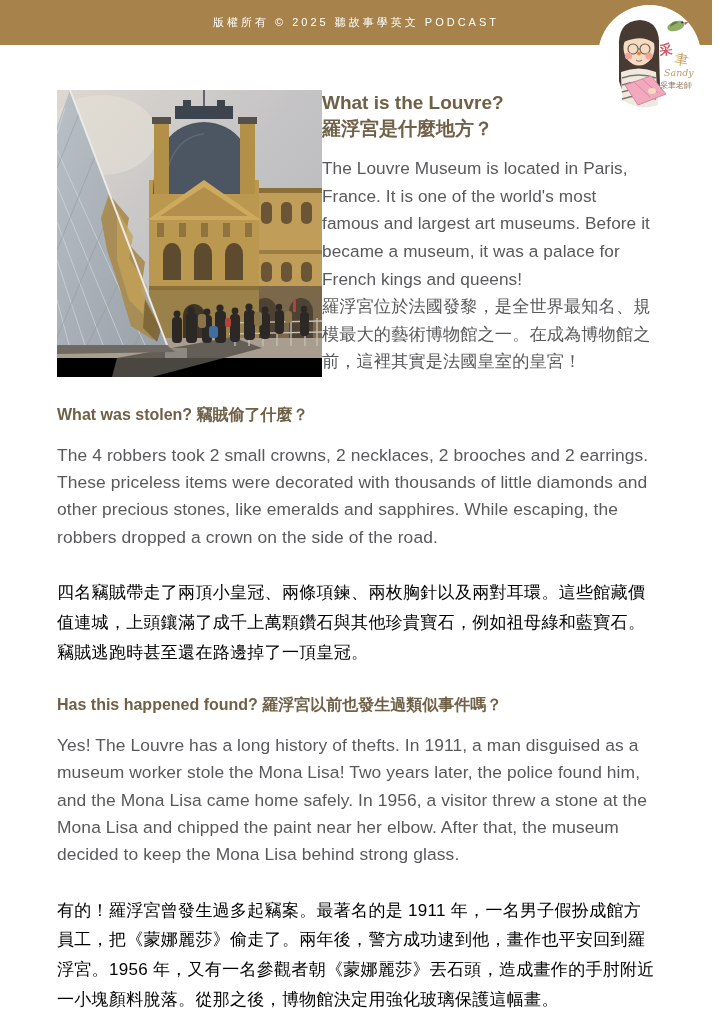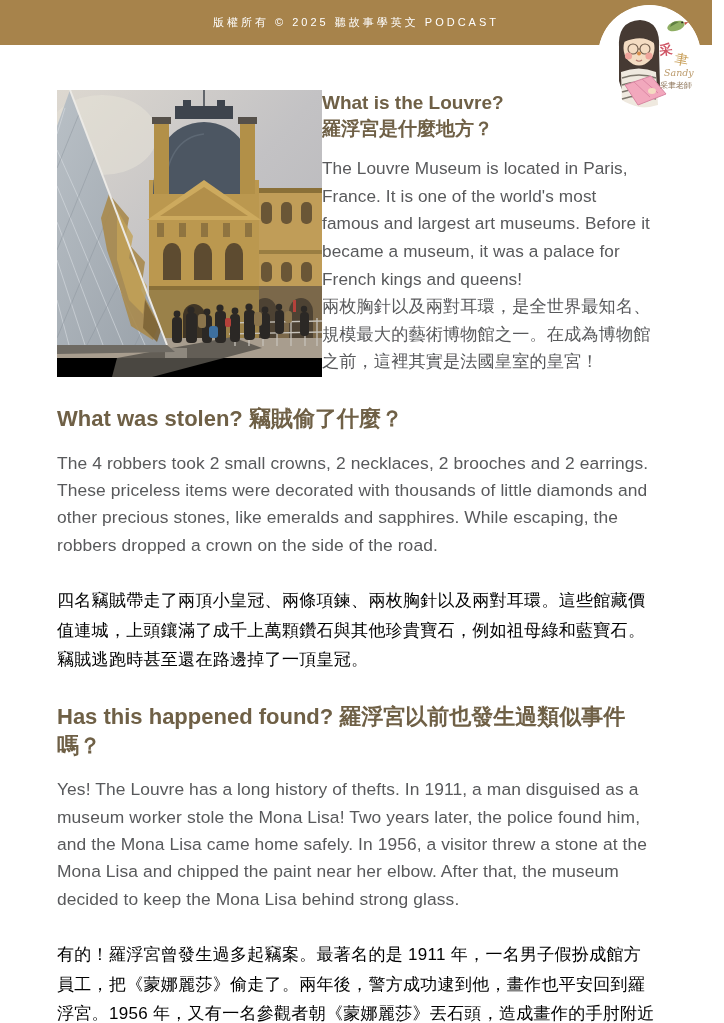--- a/index.html
+++ b/index.html
@@ -33,21 +33,21 @@
 
   .title-en,.title-zh{
     color:#6f6046;font-weight:bold;font-size:19px;line-height:1.38;margin:0;
   }
   .title-zh{margin-bottom:13px;}
   .intro-body-en,.intro-body-zh{
     color:#58595b;font-size:17.2px;line-height:1.6;letter-spacing:.1px;
   }
 
   .section-heading{
-    color:#6f6046;font-weight:bold;font-size:22px;line-height:1.3;
+    color:#6f6046;font-weight:bold;font-size:16px;line-height:1.3;
     margin:28px 0 0 0;
   }
   .para-en{
     color:#58595b;font-size:17.4px;line-height:1.57;letter-spacing:.1px;margin-top:16px;
   }
   .para-zh{
     color:#000000;font-size:17px;line-height:1.75;letter-spacing:.3px;margin-top:27px;
   }
 
   
@@ -248,21 +248,21 @@
           <line x1="13" y1="0" x2="110" y2="255" stroke="#eceae6" stroke-width="2"></line>
 
           <polygon points="0,255 110,255 118,262 0,264" fill="#6e6a63"></polygon>
         </svg>
       </div>
 
       <div class="intro-col">
         <p class="title-en">What is the Louvre?</p>
         <p class="title-zh">羅浮宮是什麼地方？</p>
         <div class="intro-body-en">The Louvre Museum is located in Paris, France. It is one of the world's most famous and largest art museums. Before it became a museum, it was a palace for French kings and queens!</div>
-        <div class="intro-body-zh">兩枚胸針以及兩對耳環，是全世界最知名、規模最大的藝術博物館之一。在成為博物館之前，這裡其實是法國皇室的皇宮！</div>
+        <div class="intro-body-zh">羅浮宮位於法國發黎，是全世界最知名、規模最大的藝術博物館之一。在成為博物館之前，這裡其實是法國皇室的皇宮！</div>
       </div>
     </div>
 
     <div>
       <div class="section-heading">What was stolen? 竊賊偷了什麼？</div>
       <div class="para-en">The 4 robbers took 2 small crowns, 2 necklaces, 2 brooches and 2 earrings. These priceless items were decorated with thousands of little diamonds and other precious stones, like emeralds and sapphires. While escaping, the robbers dropped a crown on the side of the road.</div>
       <div class="para-zh">四名竊賊帶走了兩頂小皇冠、兩條項鍊、兩枚胸針以及兩對耳環。這些館藏價值連城，上頭鑲滿了成千上萬顆鑽石與其他珍貴寶石，例如祖母綠和藍寶石。竊賊逃跑時甚至還在路邊掉了一頂皇冠。</div>
     </div>
 
     <div>

